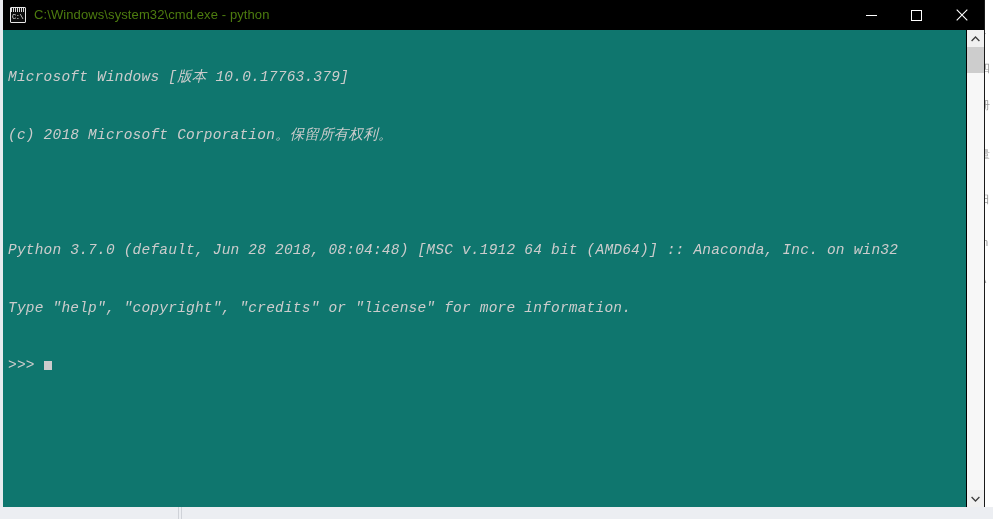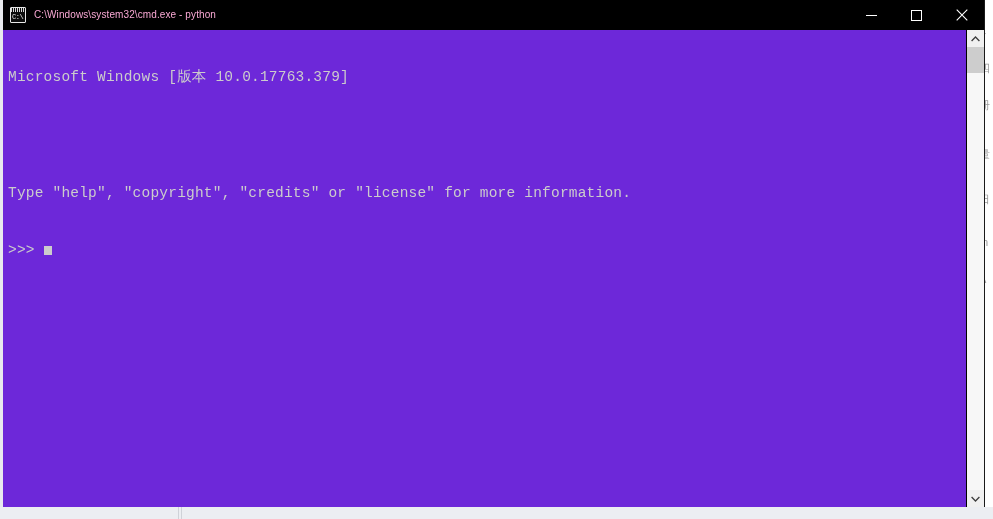--- a/index.html
+++ b/index.html
@@ -116,22 +116,22 @@
     position: absolute;
     left: 1px;
     top: 5px;
     font-family: "Liberation Mono", monospace;
     font-size: 7px;
     line-height: 8px;
     color: #f0f0f0;
     letter-spacing: -0.5px;
   }
   #title-text {
-    color: #f9a8d4;
-    font-size: 10px;
+    color: #4d7c0f;
+    font-size: 13px;
     line-height: 30px;
     white-space: nowrap;
     letter-spacing: 0.1px;
   }
   #window-controls {
     margin-left: auto;
     display: flex;
     height: 30px;
   }
   .win-btn {
@@ -145,21 +145,22 @@
     padding: 0;
     cursor: default;
   }
   .win-btn svg { display: block; }
 
   
   #console-body {
     flex: 1 1 auto;
     display: flex;
     min-height: 0;
-    background: #6d28d9;
+    background: #0f766e;
+    font-style: italic;
   }
   #console-output {
     flex: 1 1 auto;
     padding: 0 0 0 5px;
     font-family: "Liberation Mono", "DejaVu Sans Mono", monospace;
     font-size: 14.5px;
     line-height: 19.2px;
     color: #cccccc;
     white-space: pre;
     overflow: hidden;
@@ -263,21 +264,23 @@
           <path d="M0.7 0.7 L11.3 11.3 M11.3 0.7 L0.7 11.3" stroke="#ffffff" stroke-width="1.1" fill="none"></path>
         </svg>
       </button>
     </div>
   </div>
 
   <div id="console-body">
 
     <div id="console-output">
       <div class="line">Microsoft Windows [版本 10.0.17763.379]</div>
+      <div class="line">(c) 2018 Microsoft Corporation。保留所有权利。</div>
       <div class="line blank"></div>
+      <div class="line">Python 3.7.0 (default, Jun 28 2018, 08:04:48) [MSC v.1912 64 bit (AMD64)] :: Anaconda, Inc. on win32</div>
       <div class="line">Type "help", "copyright", "credits" or "license" for more information.</div>
       <div class="line"><span>&gt;&gt;&gt;</span><span class="cursor-block"></span></div>
     </div>
 
     <div id="console-scrollbar">
       <div class="sb-arrow" id="sb-up">
         <svg width="9" height="6" viewBox="0 0 9 6" aria-hidden="true">
           <path d="M0.6 5 L4.5 1 L8.4 5" stroke="#3c3c3c" stroke-width="1.3" fill="none"></path>
         </svg>
       </div>

